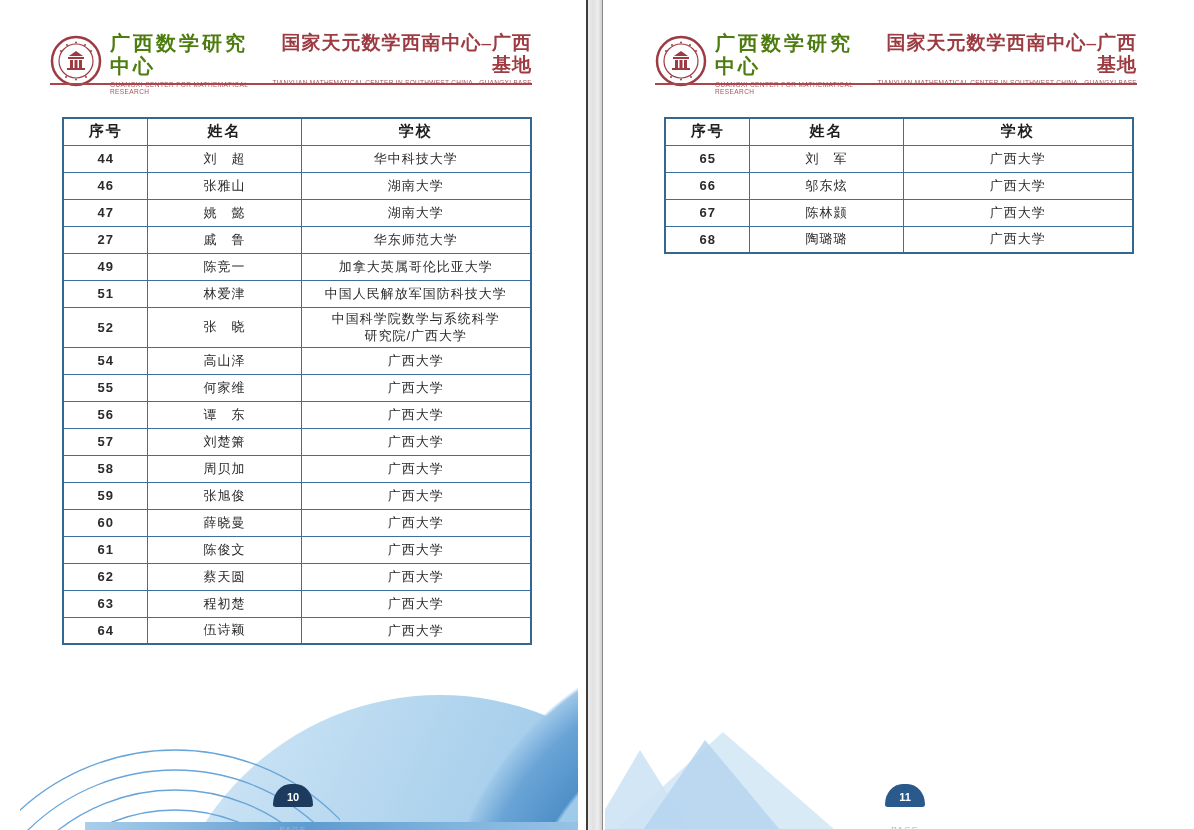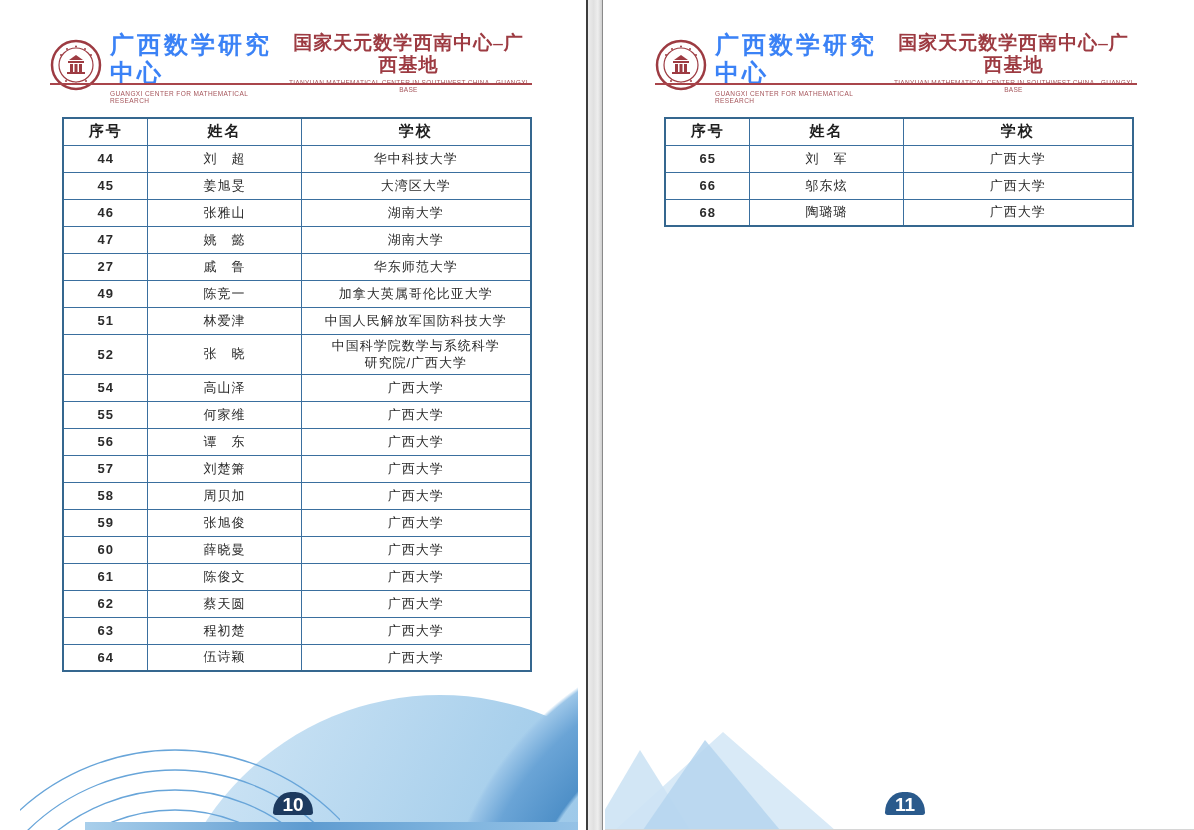--- a/index.html
+++ b/index.html
@@ -15,24 +15,24 @@
   .spine-line-l { position:absolute; top:0; left:8px;  width:2px; height:830px; background:#3c3c3c; }
   .spine-band   { position:absolute; top:0; left:10px; width:14px; height:830px;
                   background:linear-gradient(90deg,#ededed,#e0e0e0 40%,#eeeeee 70%,#cfcfcf); }
   .spine-line-r { position:absolute; top:0; left:24px; width:1px; height:830px; background:#8a8a8a; }
 
   
   .page-header { position:absolute; top:26px; left:50px; width:482px; display:flex;
                  justify-content:space-between; align-items:flex-start; z-index:5; }
   .brand { display:flex; align-items:center; gap:8px; }
   .logo { width:52px; height:52px; flex:0 0 auto; }
-  .brand-cn { font-family:"Liberation Serif", serif; font-weight:700; color:#3b82f6;
-              font-size:24px; letter-spacing:3px; line-height:1.15; padding-top:6px; }
+  .brand-cn { font-family:"Liberation Serif", serif; font-weight:700; color:#4d7c0f;
+              font-size:20px; letter-spacing:3px; line-height:1.15; padding-top:6px; }
   .brand-en { color:#a5545a; font-size:6.5px; letter-spacing:0.4px; margin-top:3px; }
-  .center-block { text-align:center; padding-top:6px; }
+  .center-block { text-align:right; padding-top:6px; }
   .center-cn { font-family:"Liberation Serif", serif; font-weight:700; color:#9d3b42;
                font-size:19px; letter-spacing:1px; line-height:1.15; }
   .center-en { color:#a5545a; font-size:6.5px; letter-spacing:0.3px; margin-top:3px; }
   .header-rule { position:absolute; top:83px; left:50px; width:482px; height:2px;
                  background:#a9454b; z-index:5; }
 
   
   .roster { position:absolute; top:117px; border-collapse:collapse; z-index:4;
             background:transparent; table-layout:fixed; width:470px; }
   .page-left  .roster { left:62px; }
@@ -46,22 +46,22 @@
   .col-name { width:150px; }
   .col-school { width:225px; }
   .cell-no { font-weight:600; font-size:13.5px; letter-spacing:1px; }
   .cell-name { letter-spacing:2px; }
   .cell-school { white-space:pre-line; line-height:1.35;margin-left:48px; }
 
   
   .page-badge { position:absolute; top:784px; width:60px; text-align:center; z-index:6; }
   .page-left  .page-badge { left:263px; }
   .page-right .page-badge { left:270px; }
-  .badge-dome { width:40px; height:23px; margin:8px auto; color:#ffffff; font-weight:700;
-                font-size:19px; line-height:26px; text-align:center;
+  .badge-dome { width:40px; height:23px; margin:0 auto; color:#ffffff; font-weight:700;
+                font-size:11px; line-height:26px; text-align:center;
                 border-radius:20px 20px 3px 3px / 23px 23px 3px 3px; }
   .dome-navy { background:#1d3a5f; }
   .dome-blue { background:#2a5a8c; }
   .badge-label { font-size:8px; letter-spacing:1.5px; color:#aab3ba; margin-top:18px; }
 
   
   .decor { position:absolute; pointer-events:none; }
   .decor-circle { left:160px; top:695px; width:560px; height:560px; border-radius:50%;
                   background:linear-gradient(115deg,#d6e9f7 0%, #a9d0ec 45%, #7ab4e1 100%);
                   z-index:1; }
@@ -140,25 +140,20 @@
           <th class="col-school">学校</th>
         </tr>
       </thead>
       <tbody>
           <tr>
             <td class="cell-no">44</td>
             <td class="cell-name">刘　超</td>
             <td class="cell-school">华中科技大学</td>
           </tr>
           <tr>
-            <td class="cell-no">45</td>
-            <td class="cell-name">姜旭旻</td>
-            <td class="cell-school">大湾区大学</td>
-          </tr>
-          <tr>
             <td class="cell-no">46</td>
             <td class="cell-name">张雅山</td>
             <td class="cell-school">湖南大学</td>
           </tr>
           <tr>
             <td class="cell-no">47</td>
             <td class="cell-name">姚　懿</td>
             <td class="cell-school">湖南大学</td>
           </tr>
           <tr>
@@ -309,20 +304,25 @@
             <td class="cell-no">65</td>
             <td class="cell-name">刘　军</td>
             <td class="cell-school">广西大学</td>
           </tr>
           <tr>
             <td class="cell-no">66</td>
             <td class="cell-name">邬东炫</td>
             <td class="cell-school">广西大学</td>
           </tr>
           <tr>
+            <td class="cell-no">67</td>
+            <td class="cell-name">陈林颢</td>
+            <td class="cell-school">广西大学</td>
+          </tr>
+          <tr>
             <td class="cell-no">68</td>
             <td class="cell-name">陶璐璐</td>
             <td class="cell-school">广西大学</td>
           </tr>
         </tbody>
     </table>
 
     <div class="page-badge">
       <div class="badge-dome dome-blue">11</div>
       <div class="badge-label">PAGE</div>

